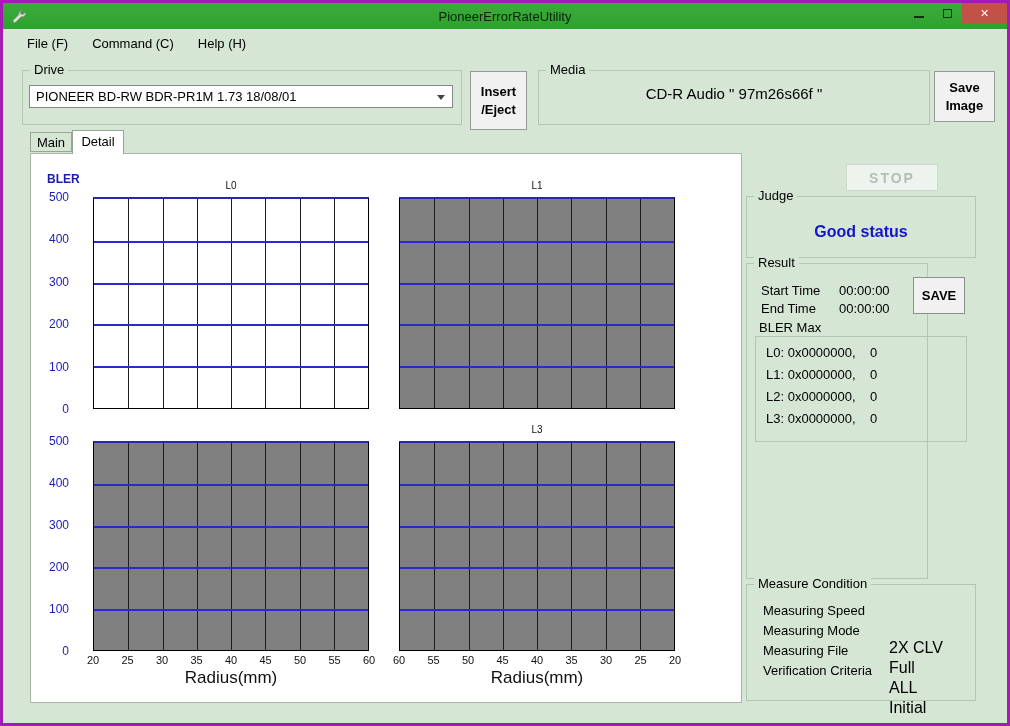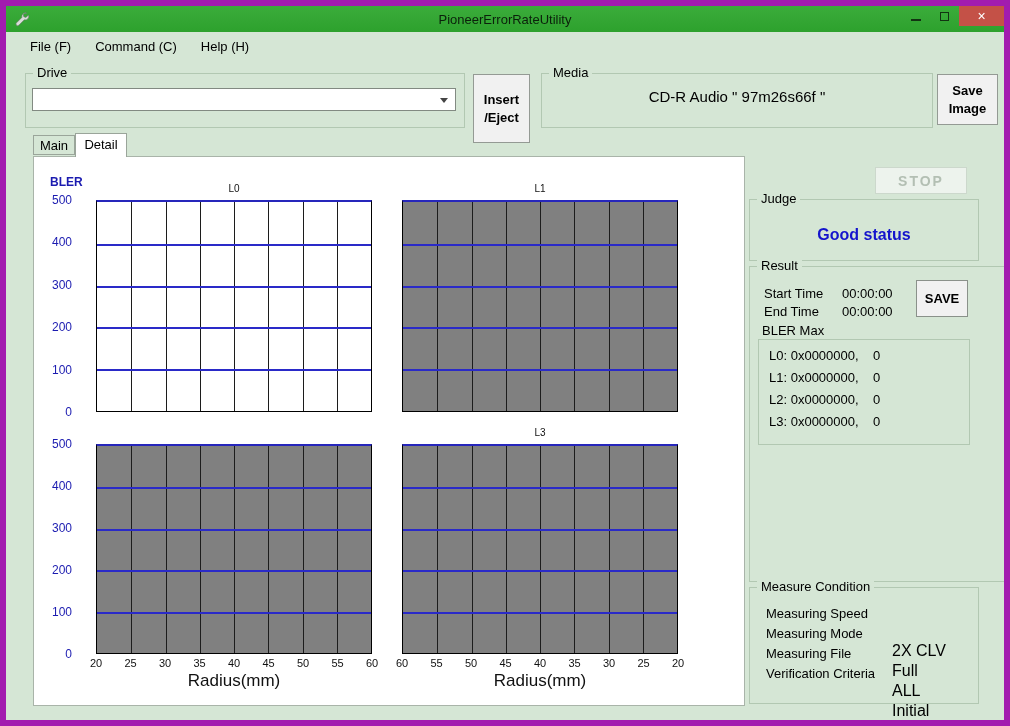--- a/index.html
+++ b/index.html
@@ -3,21 +3,21 @@
 <meta charset="utf-8">
 <style>
   * { box-sizing: border-box; margin: 0; padding: 0; }
   html,body { background:#ffffff; }
   body { font-family: "Liberation Sans", sans-serif; color:#000; }
 
   .window {
     position: relative;
     width: 1010px; height: 726px;
     background: #d5e6d5;
-    border: 6px solid #a21caf;
+    border: 3px solid #a21caf;
     overflow: hidden;
   }
 
   
   .titlebar {
     position: absolute; left:0; top:0; right:0; height:26px;
     background: linear-gradient(#3bac3b, #2da12d);
     display:flex; align-items:center;
   }
   .titlebar .app-icon { position:absolute; left:7px; top:5px; width:16px; height:16px; }
@@ -88,21 +88,21 @@
 
   .c0 { left:62px;  top:43px;  width:276px; height:212px; }
   .c1 { left:368px; top:43px;  width:276px; height:212px; }
   .c2 { left:62px;  top:287px; width:276px; height:210px; }
   .c3 { left:368px; top:287px; width:276px; height:210px; }
   .ya0 { left:0; top:43px;  height:212px; }
   .ya1 { left:0; top:287px; height:210px; }
 
   
   .stop-btn {
-    position:absolute; left:869px; top:161px; width:92px; height:27px;
+    position:absolute; left:843px; top:161px; width:92px; height:27px;
     background:#edf3ed; border:1px solid #ccd8cc; color:#b3bfb3;
     font-weight:bold; font-size:14px; letter-spacing:2px;
     display:flex; align-items:center; justify-content:center;text-align:right;
   }
   .judge-status { position:absolute; left:0; right:0; top:26px; text-align:center; color:#1414cc; font-weight:bold; font-size:16px; }
 
   .kv-label { position:absolute; font-size:13px; }
   .kv-value { position:absolute; font-size:13px; }
 
   .save-btn {
@@ -142,25 +142,26 @@
 
   <div class="menubar">
     <span class="menu-item">File (F)</span>
     <span class="menu-item">Command (C)</span>
     <span class="menu-item">Help (H)</span>
   </div>
 
   <div class="groupbox" style="left:19px; top:67px; width:440px; height:55px;">
     <span class="legend">Drive</span>
     <div class="combo">
+      <span>PIONEER BD-RW BDR-PR1M  1.73 18/08/01</span>
       <span class="arrow"></span>
     </div>
   </div>
 
-  <div class="btn" style="left:467px; top:68px; width:57px; height:69px;">
+  <div class="btn" style="left:467px; top:68px; width:57px; height:59px;">
     <span>Insert</span>
     <span>/Eject</span>
   </div>
 
   <div class="groupbox" style="left:535px; top:67px; width:392px; height:55px;">
     <span class="legend">Media</span>
     <div class="media-value">CD-R Audio " 97m26s66f "</div>
   </div>
 
   <div class="btn" style="left:931px; top:68px; width:61px; height:51px;">
@@ -280,21 +281,21 @@
       </div>
   </div>
 
   <div class="stop-btn">STOP</div>
 
   <div class="groupbox" style="left:743px; top:193px; width:230px; height:62px;">
     <span class="legend">Judge</span>
     <div class="judge-status">Good status</div>
   </div>
 
-  <div class="groupbox" style="left:743px; top:260px; width:260px; height:316px;">
+  <div class="groupbox" style="left:743px; top:260px; width:182px; height:316px;">
     <span class="legend">Result</span>
 
     <span class="kv-label" style="left:14px; top:19px;">Start Time</span>
     <span class="kv-value" style="left:92px; top:19px;">00:00:00</span>
     <span class="kv-label" style="left:14px; top:37px;">End Time</span>
     <span class="kv-value" style="left:92px; top:37px;">00:00:00</span>
 
     <div class="save-btn">SAVE</div>
 
     <span class="kv-label" style="left:12px; top:56px;">BLER Max</span>

